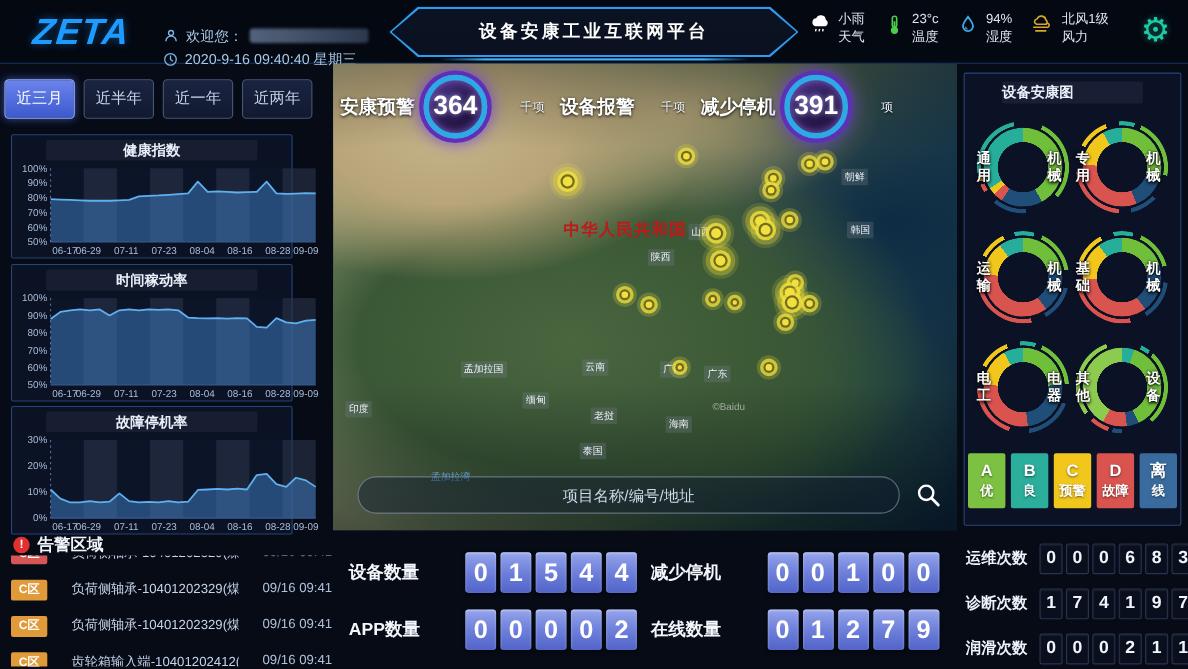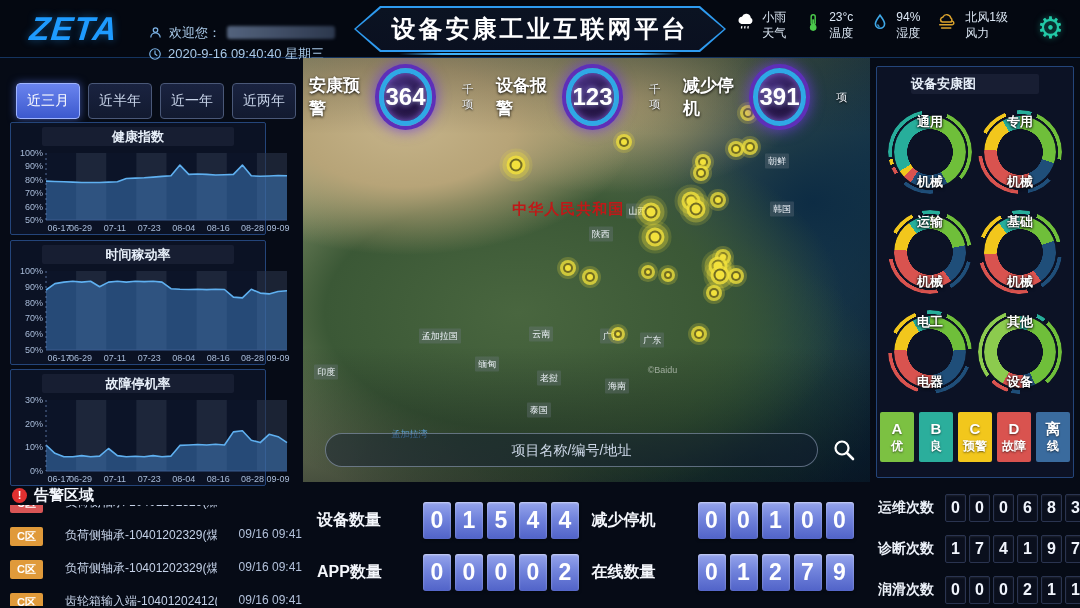--- a/index.html
+++ b/index.html
@@ -19,31 +19,31 @@
     filter:blur(1.6px); }
   .title-wrap { position:absolute; left:50%; top:6px; transform:translateX(-50%);
     width:372px; height:46px; }
   .title-hex { position:absolute; inset:0;
     background:#2E9BF0;
     clip-path:polygon(26px 0, calc(100% - 26px) 0, 100% 50%, calc(100% - 26px) 100%, 26px 100%, 0 50%); }
   .title-hex-inner { position:absolute; inset:2px;
     background:linear-gradient(180deg,#0B1322,#0A1020);
     clip-path:polygon(25px 0, calc(100% - 25px) 0, 100% 50%, calc(100% - 25px) 100%, 25px 100%, 0 50%);
     display:flex; align-items:center; justify-content:center; }
-  .title-text { font-size:24px; font-weight:bold; color:#FFFFFF; letter-spacing:3px; }
+  .title-text { font-size:16px; font-weight:bold; color:#FFFFFF; letter-spacing:3px; }
   .title-underline { position:absolute; left:12%; right:12%; bottom:-3px; height:2px;
     background:linear-gradient(90deg, transparent, #3FB0F8 15%, #3FB0F8 85%, transparent); }
   .weather { position:absolute; right:72px; top:9px; display:flex; gap:16px; }
   .w-item { display:flex; align-items:center; gap:5px; }
   .w-txt { display:flex; flex-direction:column; font-size:12px; line-height:1.35; color:#DCE7F4; }
   .gear { position:absolute; right:16px; top:9px; font-size:30px; color:#22C9A7; cursor:pointer;
     text-shadow:0 0 6px rgba(34,201,167,.5); line-height:38px; }
 
   
-  .time-filters { position:absolute; left:16px; top:72px; display:flex; gap:8px;margin-top:11px; }
+  .time-filters { position:absolute; left:4px; top:72px; display:flex; gap:8px; }
   .tf-btn { width:64px; height:36px; border:1px solid #4A5878; border-radius:4px;
     background:linear-gradient(180deg,#1A2340,#121A30); color:#C9D5EA; font-size:14px;
     cursor:pointer; font-family:inherit; }
   .tf-btn.active { background:linear-gradient(180deg,#6A84EE,#3C59CE); border:1px solid #9FB4FF;
     color:#fff; box-shadow:0 0 8px rgba(90,120,240,.6); }
   .chart-panel { position:absolute; left:10px; width:256px; border:1px solid #24457A;
     background:rgba(12,19,38,.93); border-radius:2px; padding:3px 5px 2px 5px; }
   .chart-title { text-align:center; font-size:13px; font-weight:bold; color:#E8F0FA;
     background:rgba(190,205,235,.07); margin:1px 26px 2px 26px; border-radius:2px; height:19px; line-height:19px; }
   .alerts-header { position:absolute; left:12px; top:486px; display:flex; align-items:center; gap:7px;
@@ -120,21 +120,21 @@
     background:rgba(190,205,235,.07); margin:7px 34px 4px 34px; border-radius:2px; height:20px; line-height:20px; }
   .gauge-grid { display:grid; grid-template-columns:1fr 1fr; justify-items:center;
     row-gap:16px; padding:12px 8px 0 8px; }
   .gauge { position:relative; width:84px; height:84px; cursor:pointer; }
   .gauge-arc { position:absolute; inset:0; border-radius:50%;
     -webkit-mask:radial-gradient(closest-side, transparent 90%, #000 91%);
     mask:radial-gradient(closest-side, transparent 90%, #000 91%); }
   .gauge-ring { position:absolute; inset:6px; border-radius:50%;
     -webkit-mask:radial-gradient(closest-side, transparent 63%, #000 64%);
     mask:radial-gradient(closest-side, transparent 63%, #000 64%); }
-  .gauge-label { position:absolute; inset:0; display:flex; flex-direction:column; align-items:center;
+  .gauge-label { position:absolute; inset:0; display:flex; flex-direction:row; align-items:center;
     justify-content:center; font-size:13px; font-weight:bold; color:#FFFFFF; line-height:1.25;
     text-shadow:0 1px 3px #000, 0 0 2px #000;gap:44px; }
   .legend { display:flex; gap:5px; justify-content:center; margin-top:18px; }
   .legend-cell { width:34px; height:50px; border-radius:2px; display:flex; flex-direction:column;
     align-items:center; justify-content:center; color:#fff; font-weight:bold;
     text-shadow:0 1px 2px rgba(0,0,0,.55); }
   .legend-cell .lg-top { font-size:15px; line-height:1.3; }
   .legend-cell .lg-bottom { font-size:12px; line-height:1.3; }
 
   
@@ -351,23 +351,20 @@
   <div class="kpi-row">
     <div class="kpi">
       <span class="kpi-label">安康预警</span>
       <span class="kpi-circle">
           <span class="kpi-value">364</span>
         </span>
       <span class="kpi-unit">千项</span>
     </div>
     <div class="kpi">
       <span class="kpi-label">设备报警</span>
-      <span class="kpi-circle">
-          <span class="kpi-value">123</span>
-        </span>
       <span class="kpi-unit">千项</span>
     </div>
     <div class="kpi">
       <span class="kpi-label">减少停机</span>
       <span class="kpi-circle">
           <span class="kpi-value">391</span>
         </span>
       <span class="kpi-unit">项</span>
     </div>
   </div>

